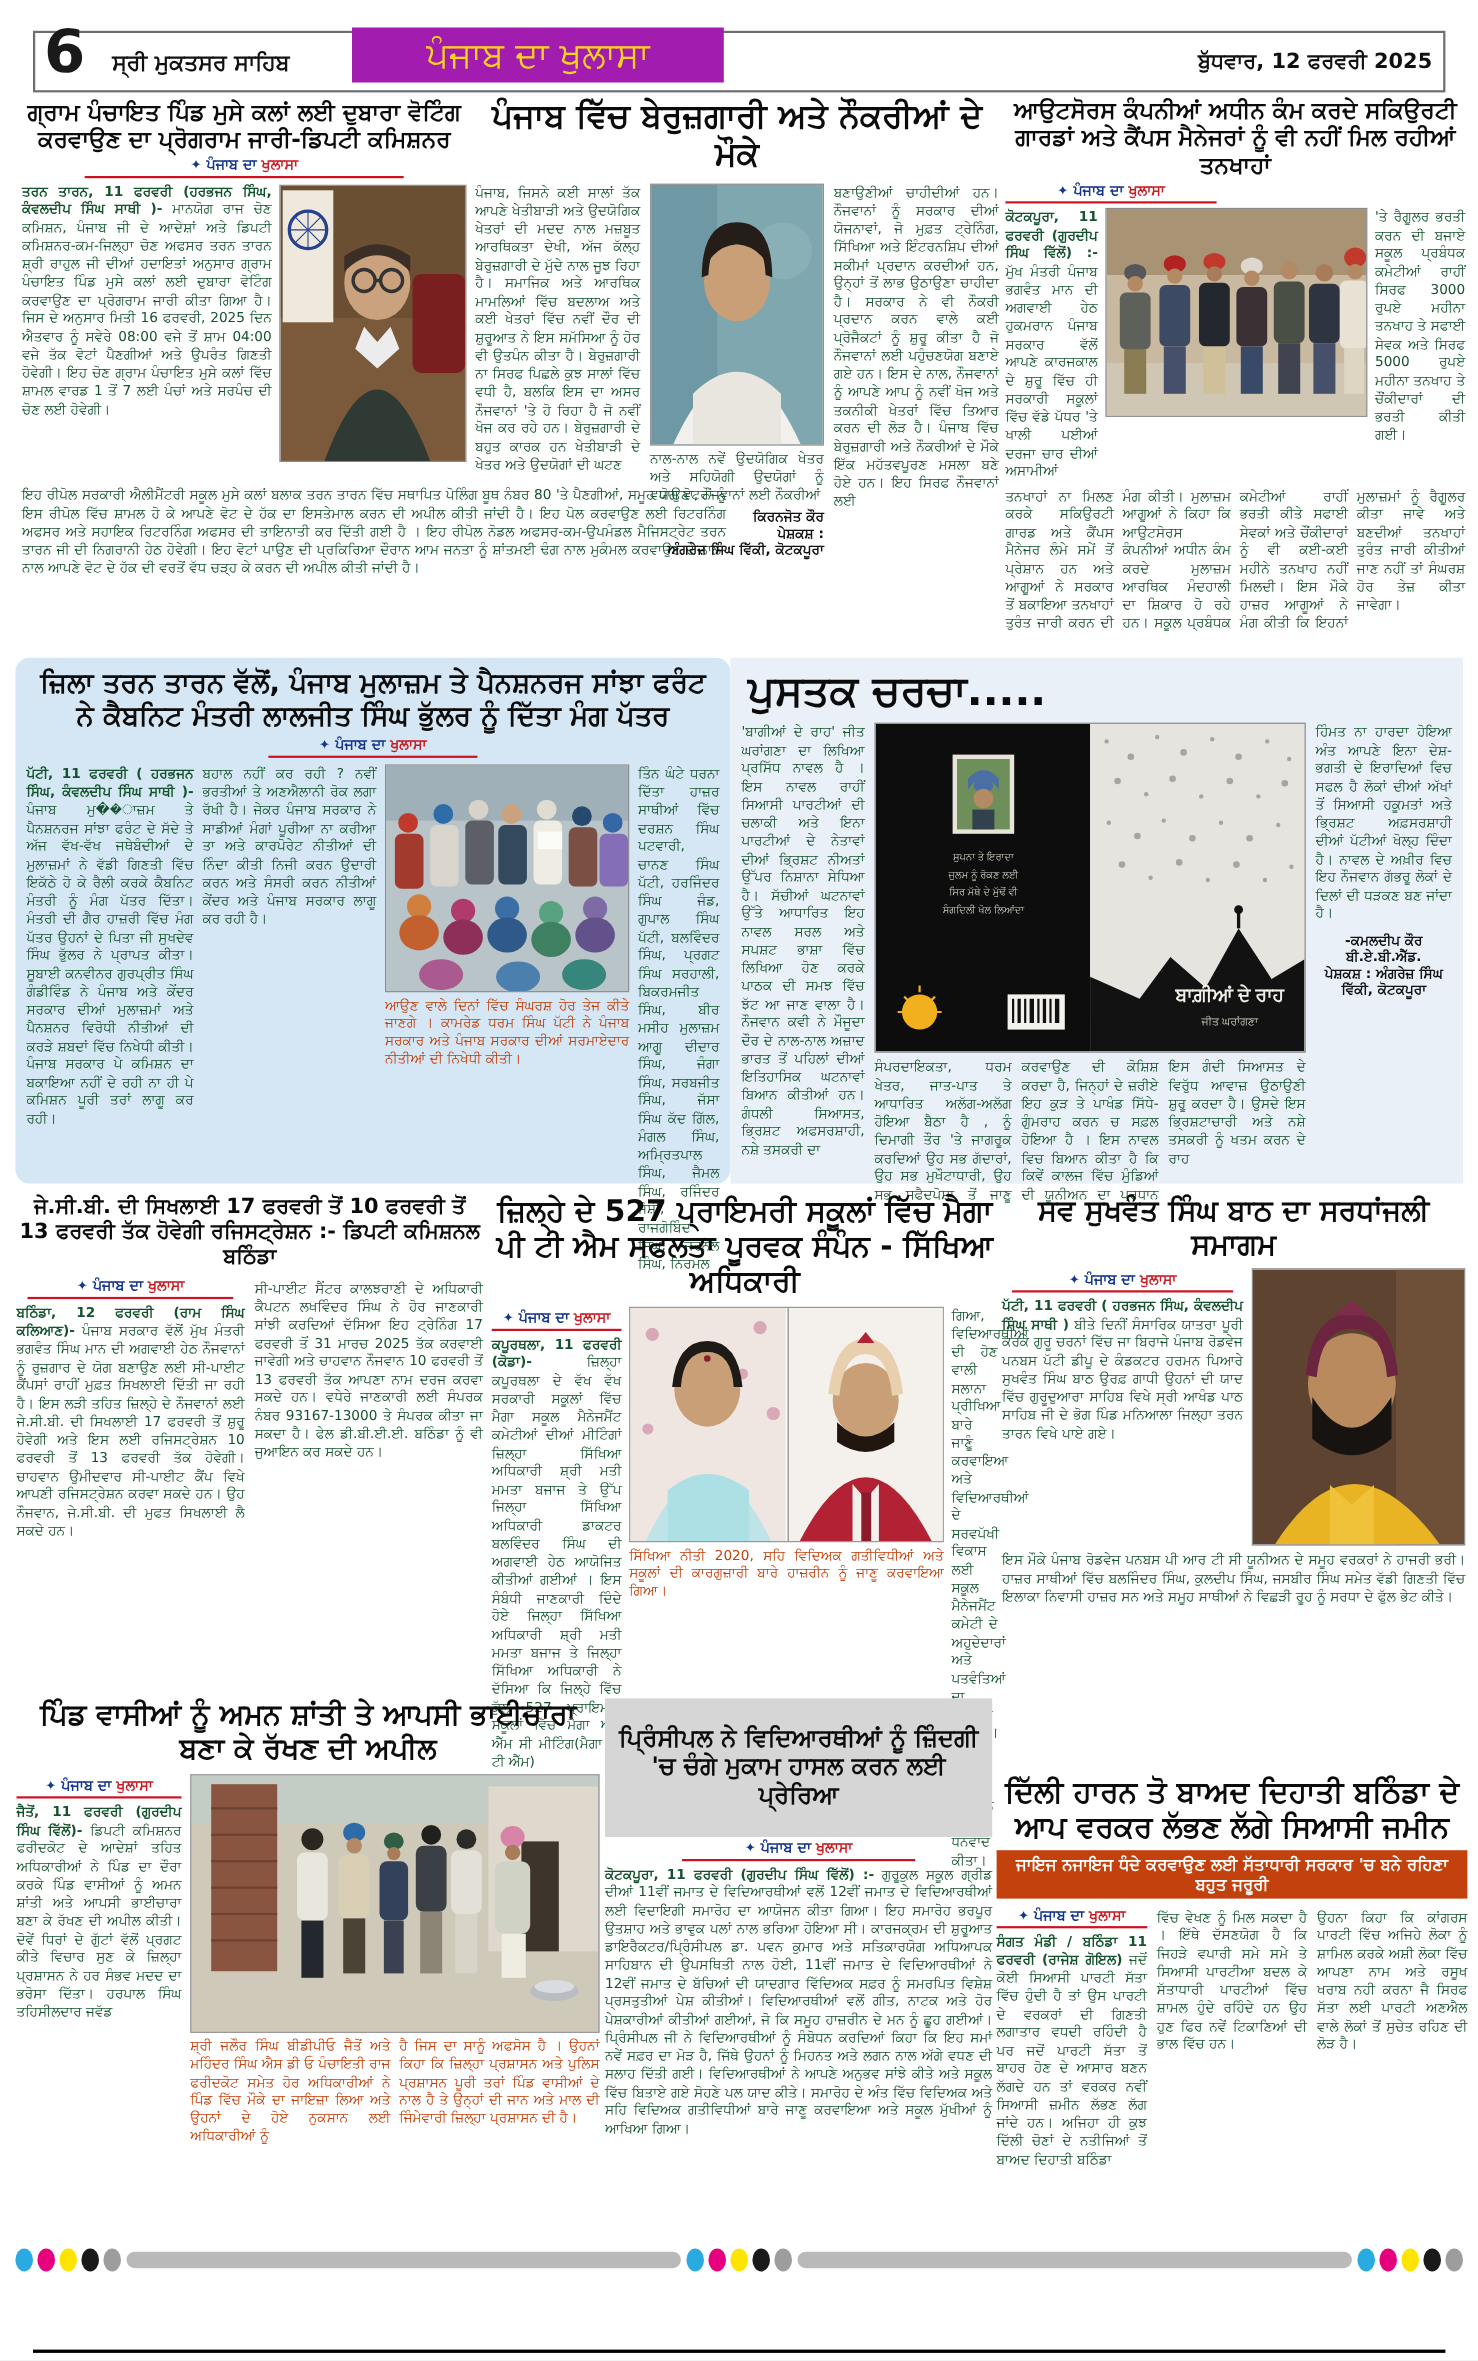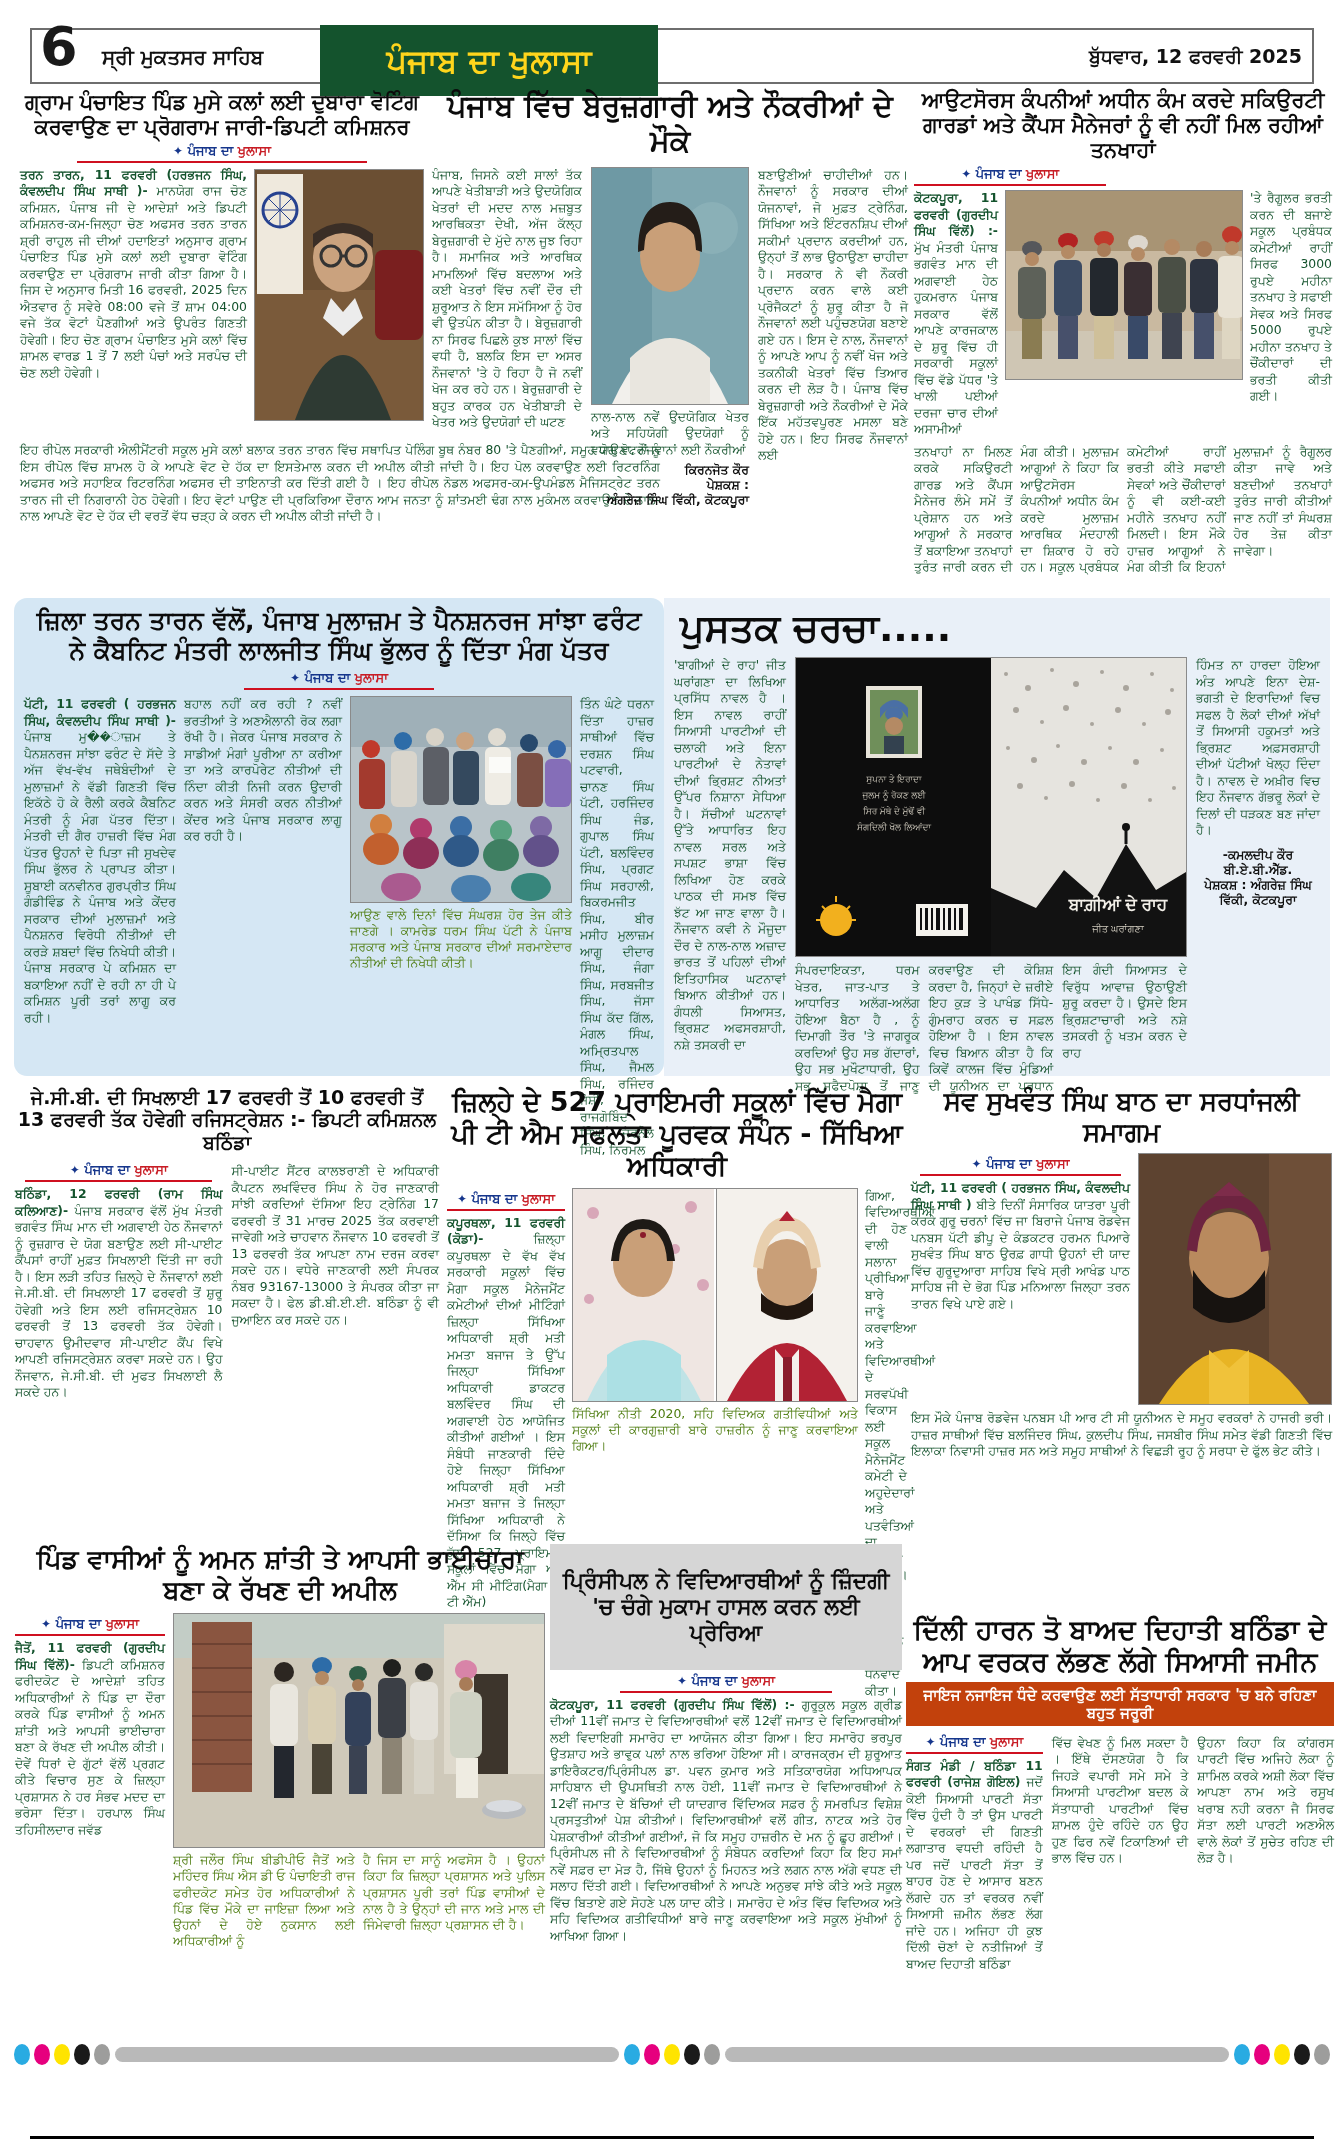--- a/index.html
+++ b/index.html
@@ -3,22 +3,22 @@
 <meta charset="utf-8">
 <style>
   html,body{margin:0;padding:0;background:#e8e8e8;}
   .page{position:relative;width:1344px;height:2146px;background:#ffffff;margin:0 auto;
         font-family:"DejaVu Sans","Liberation Sans",sans-serif;color:#111;overflow:hidden;}
   .abs{position:absolute;}
   
   .hdr{position:absolute;left:30px;top:28px;width:1280px;height:52px;border:2px solid #6e6e6e;background:#fff;}
   .pagenum{position:absolute;left:8px;top:-10px;font-size:54px;font-weight:bold;color:#1a1a1a;line-height:1;}
   .edition{position:absolute;left:70px;top:15px;font-size:20px;font-weight:bold;}
-  .masthead{position:absolute;left:288px;top:-5px;width:338px;height:71px;background:#14532d;
-            color:#ffd51c;font-size:32px;font-weight:bold;display:flex;align-items:center;justify-content:center;}
+  .masthead{position:absolute;left:288px;top:-5px;width:338px;height:50px;background:#a21caf;
+            color:#ffd51c;font-size:32px;font-weight:normal;display:flex;align-items:center;justify-content:center;}
   .hdate{position:absolute;right:10px;top:15px;font-size:19px;font-weight:bold;}
   
   .hl{font-weight:bold;text-align:center;color:#0b0b0b;line-height:1.18;}
   .byline{display:block;width:72%;margin:3px auto 4px auto;text-align:center;font-size:13px;font-weight:bold;
           color:#16368c;border-bottom:2px solid #cf1020;padding-bottom:2px;}
   .byline .red{color:#c81d25;}
   .byline .star{color:#16368c;font-size:12px;}
   .dl{font-weight:bold;}
   .body{font-size:12.4px;line-height:1.33;text-align:justify;color:#14532d;}
   .cols{display:flex;gap:9px;}
@@ -30,21 +30,21 @@
   .redband{background:#c2410c;color:#fff;font-weight:bold;font-size:15px;text-align:center;padding:4px 4px;margin:4px 0 5px 0;}
   .grayhead{background:#d6d6d6;padding:24px 4px;}
   
   .regrow{position:absolute;left:14px;top:2042px;width:1316px;height:24px;display:flex;align-items:center;gap:5px;}
   .dotset{display:flex;gap:4px;align-items:center;}
   .dot{width:16px;height:21px;border-radius:50%;display:inline-block;}
   .dot-c{background:#29abe2;} .dot-m{background:#e6007e;} .dot-y{background:#ffe400;}
   .dot-k{background:#1a1a1a;} .dot-g{background:#9d9d9c;}
   .regbar{flex:1;height:15px;background:#b9b9b9;border-radius:8px;}
   .botrule{position:absolute;left:30px;top:2136px;width:1284px;height:3px;background:#000;}
-  .cap{font-size:12.4px;line-height:1.3;text-align:justify;color:#4d7c0f;}
+  .cap{font-size:12.4px;line-height:1.3;text-align:justify;color:#c2410c;}
 </style>
 </head>
 <body>
 
 <div class="page">
 
   <div class="hdr">
     <div class="pagenum">6</div>
     <div class="edition">ਸ੍ਰੀ ਮੁਕਤਸਰ ਸਾਹਿਬ</div>
     <div class="masthead">ਪੰਜਾਬ ਦਾ ਖੁਲਾਸਾ</div>

